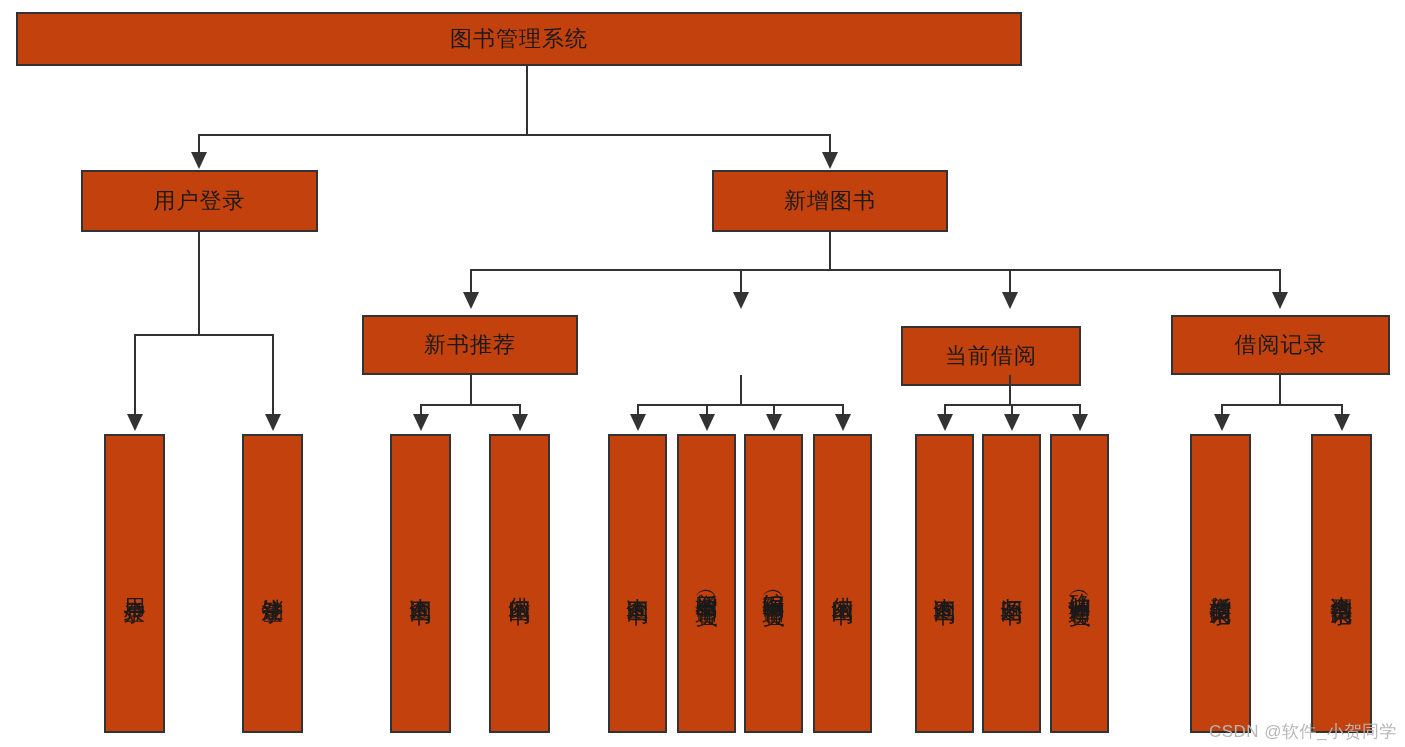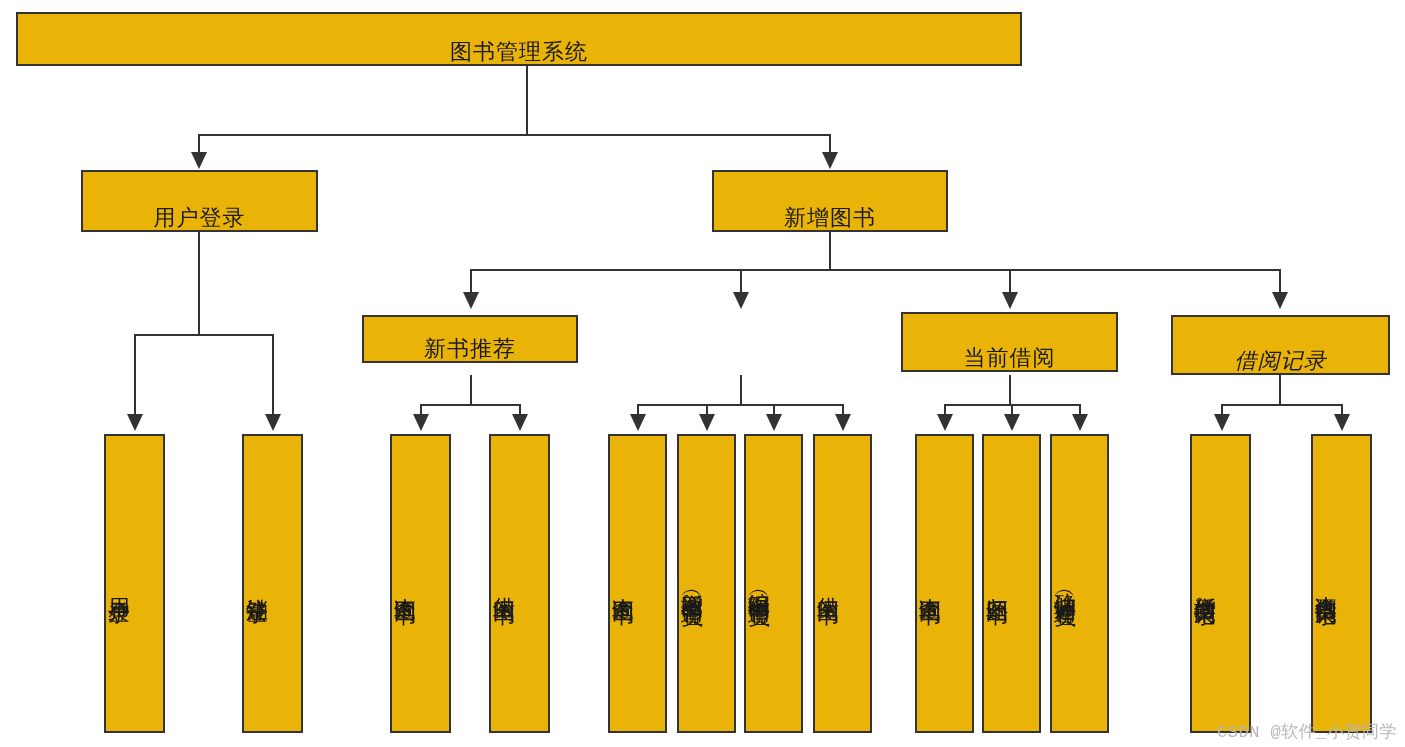--- a/index.html
+++ b/index.html
@@ -12,23 +12,23 @@
     width: 1405px;
     height: 747px;
     background: #ffffff;
     font-family: "DejaVu Sans", "Liberation Sans", sans-serif;
     overflow: hidden;
   }
   .node {
     position: absolute;
     box-sizing: border-box;
     border: 2px solid #333333;
-    background: #eab308;
+    background: #c2410c;
     display: flex;
-    align-items: flex-end;
+    align-items: center;
     justify-content: center;
     color: #1a1a1a;
   }
   .node.horiz {
     font-size: 22px;
     letter-spacing: 1px;
     line-height: 1.1;
   }
   .node.vert {
     writing-mode: vertical-rl;
@@ -60,21 +60,21 @@
     border-top: 17px solid #333333;
   }
   #watermark {
     position: absolute;
     right: 8px;
     bottom: 4px;
     font-size: 17px;
     color: #b7b7b7;
     letter-spacing: 0.5px;
     white-space: nowrap;
-    font-family: Liberation Mono, monospace;
+    font-family: Liberation Sans, sans-serif;
   }
 </style>
 </head>
 <body>
 
 <div id="canvas">
 
   <div class="node horiz" style="left:16px; top:12px; width:1006px; height:54px;">
     <span>图书管理系统</span>
   </div>
@@ -106,27 +106,27 @@
   <div class="lineh" style="left:470px; top:269px; width:811px;"></div>
   <div class="linev" style="left:470px; top:269px; height:26px;"></div>
   <div class="arrow" style="left:463px; top:292px;"></div>
   <div class="linev" style="left:740px; top:269px; height:26px;"></div>
   <div class="arrow" style="left:733px; top:292px;"></div>
   <div class="linev" style="left:1009px; top:269px; height:26px;"></div>
   <div class="arrow" style="left:1002px; top:292px;"></div>
   <div class="linev" style="left:1279px; top:269px; height:26px;"></div>
   <div class="arrow" style="left:1272px; top:292px;"></div>
 
-  <div class="node horiz" style="left:362px; top:315px; width:216px; height:48px;">
+  <div class="node horiz" style="left:362px; top:315px; width:216px; height:60px;">
     <span>新书推荐</span>
   </div>
-  <div class="node horiz" style="left:901px; top:312px; width:217px; height:60px;">
+  <div class="node horiz" style="left:901px; top:326px; width:180px; height:60px;">
     <span>当前借阅</span>
   </div>
-  <div class="node horiz" style="left:1171px; top:315px; width:219px; height:60px;font-style:italic;">
+  <div class="node horiz" style="left:1171px; top:315px; width:219px; height:60px;">
     <span>借阅记录</span>
   </div>
 
   <div class="linev" style="left:470px; top:375px; height:31px;"></div>
   <div class="lineh" style="left:420px; top:404px; width:101px;"></div>
   <div class="linev" style="left:420px; top:404px; height:14px;"></div>
   <div class="arrow" style="left:413px; top:414px;"></div>
   <div class="linev" style="left:519px; top:404px; height:14px;"></div>
   <div class="arrow" style="left:512px; top:414px;"></div>
 

